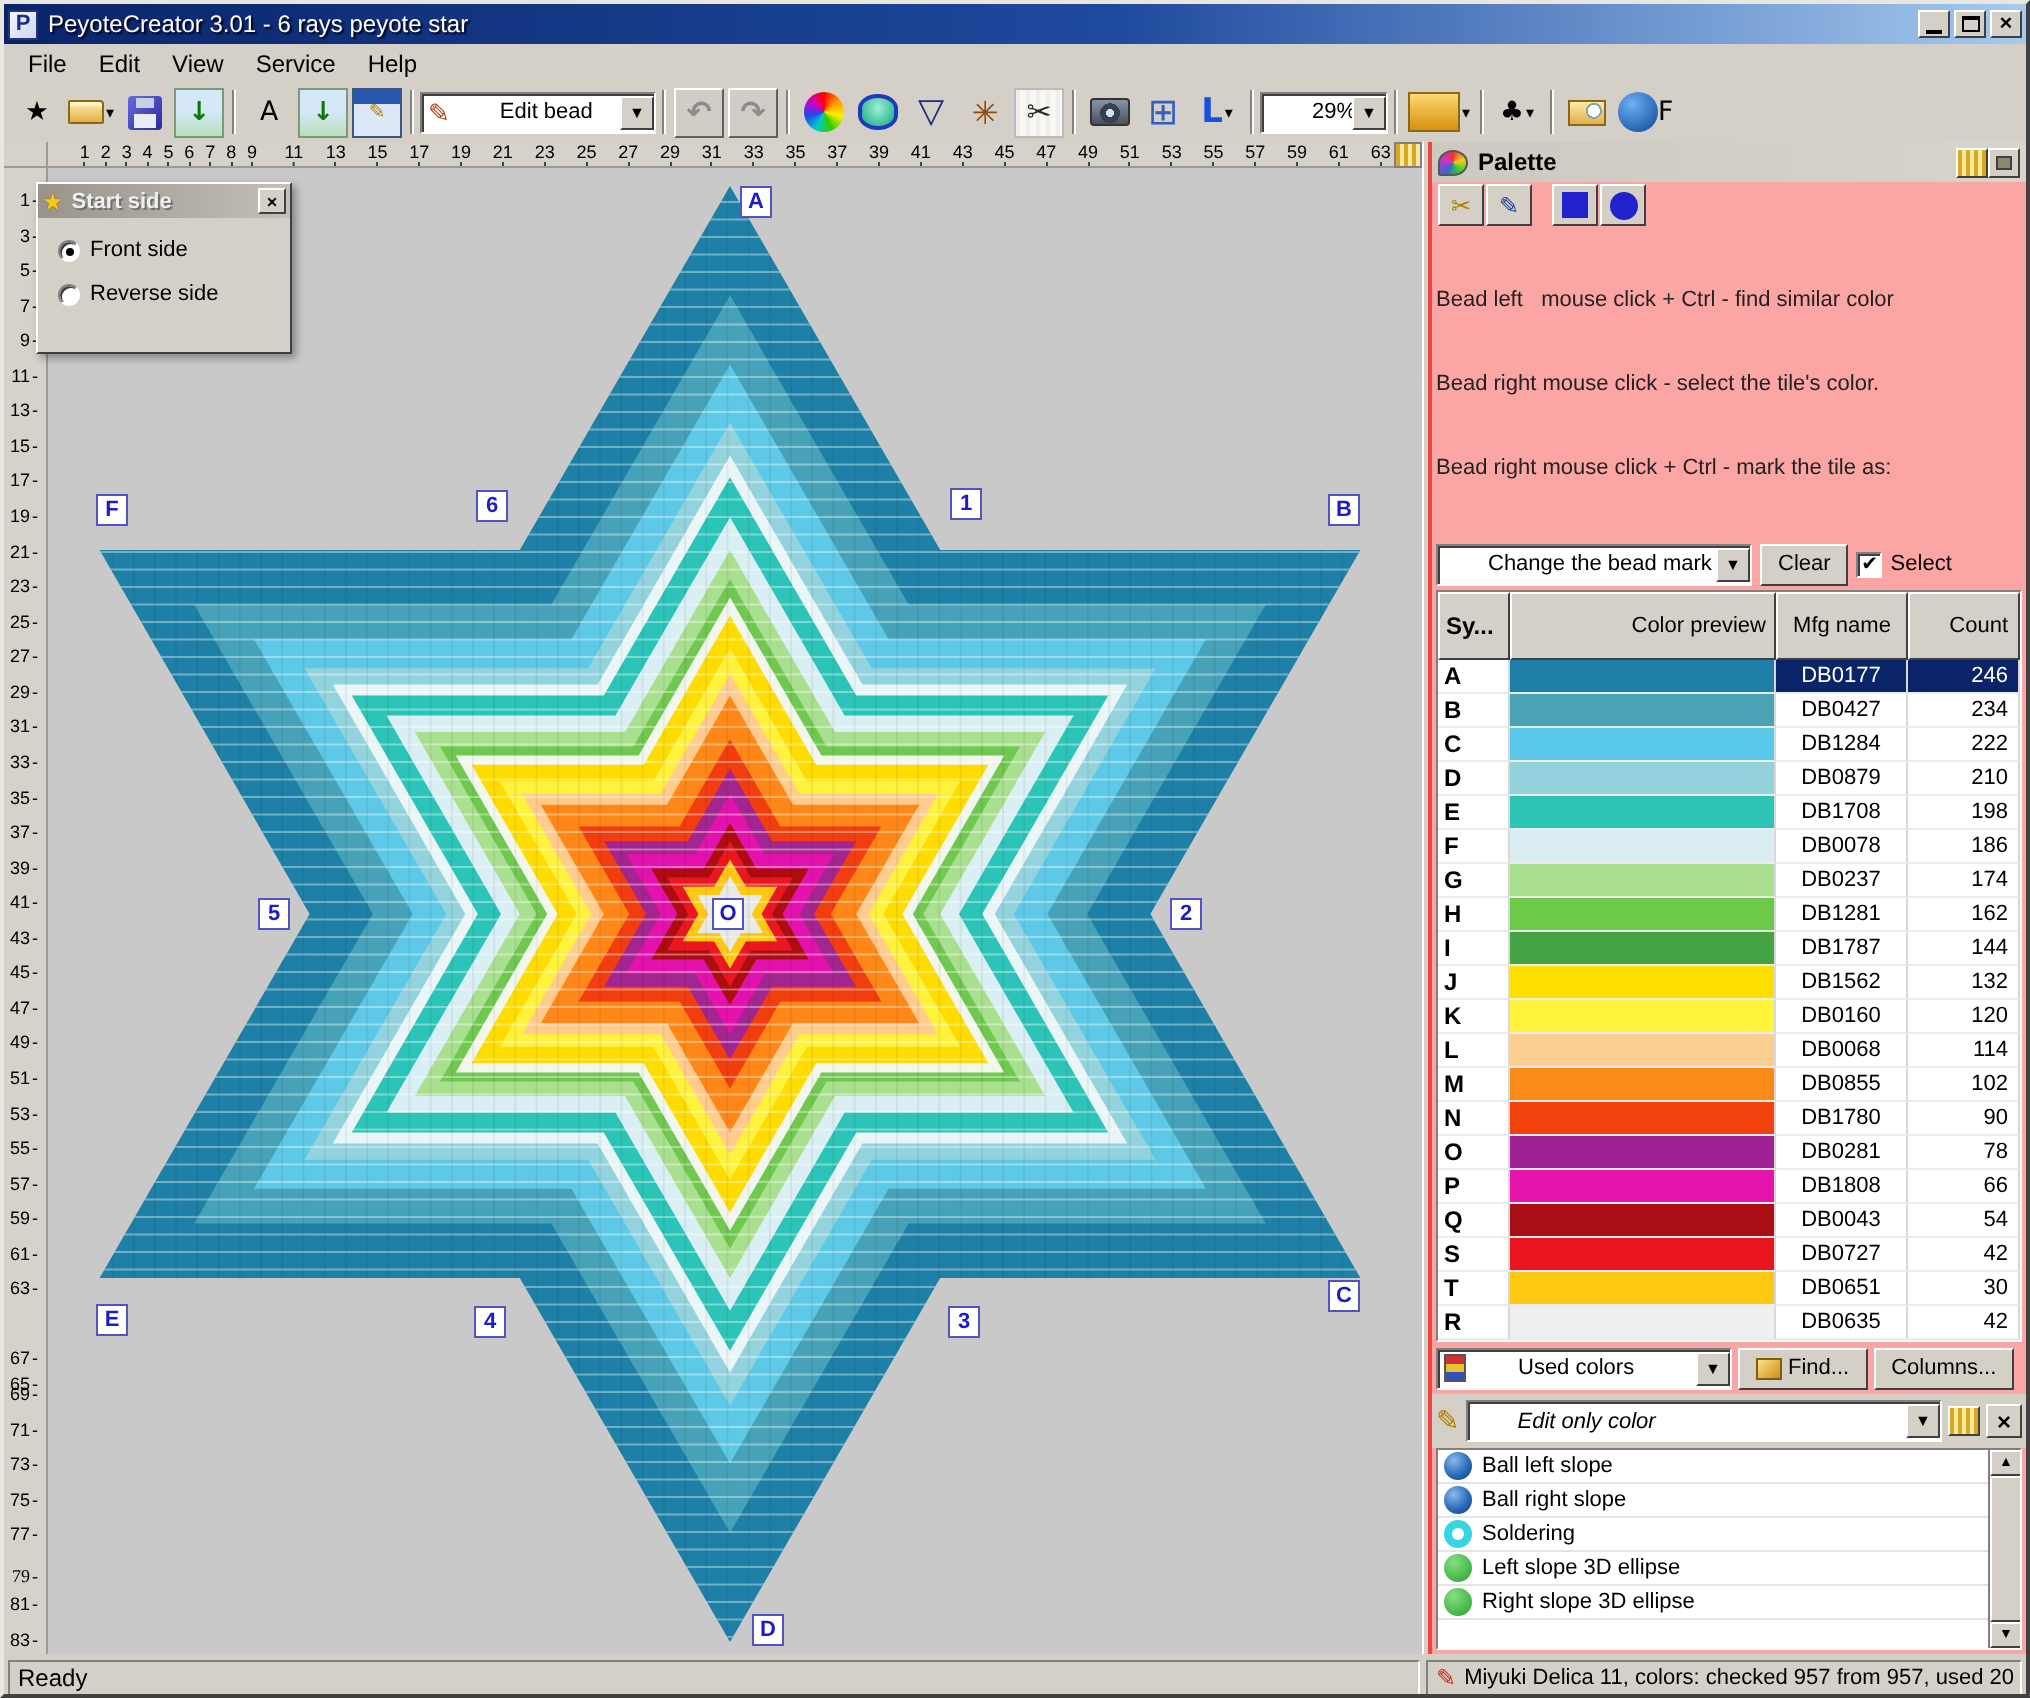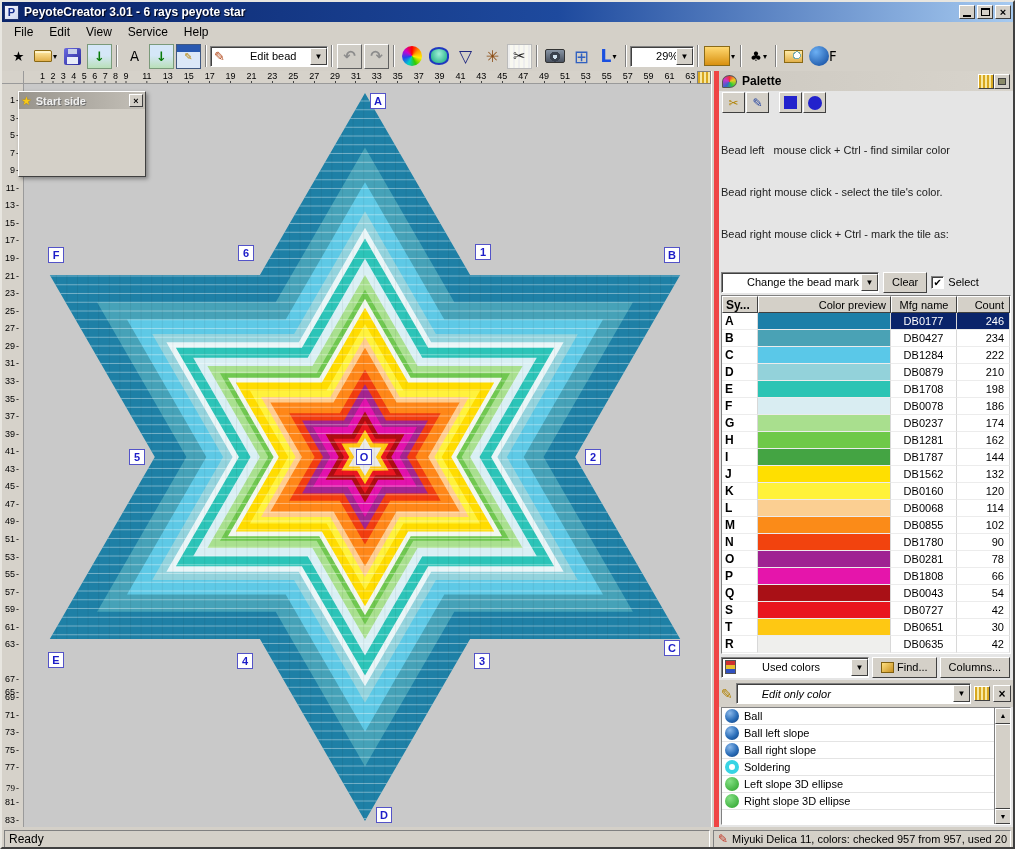--- a/index.html
+++ b/index.html
@@ -1,21 +1,21 @@
 <!DOCTYPE html>
 <html><head>
 <meta charset="utf-8">
 <style>
   html,body{margin:0;padding:0;background:#808080;font-family:"Liberation Sans",sans-serif;}
   *{box-sizing:border-box;}
   .window{width:1015px;height:849px;border:2px solid;border-color:#e8e6e0 #404040 #404040 #e8e6e0;background:#d4d0c8;position:relative;overflow:hidden;}
   
   .titlebar{height:20px;background:linear-gradient(90deg,#0a246a 0%,#1e4a9e 55%,#a6caf0 100%);display:flex;align-items:center;padding:1px 2px;}
   .title-icon{width:15px;height:15px;background:linear-gradient(135deg,#f6f6ff,#cfd8ee);border:1px solid #23356d;color:#162e8e;font-weight:bold;font-size:11px;line-height:13px;text-align:center;}
-  .title-text{color:#fff;font-weight:bold;font-size:12px;margin-left:5px;flex:1;text-shadow:1px 1px 1px #001;}
+  .title-text{color:#fff;font-weight:normal;font-size:12px;margin-left:5px;flex:1;text-shadow:1px 1px 1px #001;}
   .tb-btns{display:flex;gap:2px;}
   .wbtn{width:16px;height:14px;background:#d4d0c8;border:1px solid;border-color:#fff #404040 #404040 #fff;display:flex;align-items:center;justify-content:center;font-size:9px;font-weight:bold;color:#000;padding:0;}
   .wbtn .mini{width:8px;height:2px;background:#000;margin-top:7px;}
   .wbtn .maxi{width:9px;height:8px;border:1px solid #000;border-top:2px solid #000;}
   .wbtn .clsx{font-size:11px;line-height:10px;}
   
   .menubar{height:19px;display:flex;align-items:center;font-size:12px;padding-left:4px;background:#d4d0c8;}
   .menu-item{padding:1px 8px;text-align:right;}
   
   .toolbar{height:30px;display:flex;align-items:center;padding:2px 3px;background:#d4d0c8;}
@@ -63,41 +63,41 @@
   .fpanel{position:absolute;left:16px;top:20px;width:128px;height:86px;background:#d4d0c8;border:1px solid;border-color:#fff #404040 #404040 #fff;box-shadow:2px 2px 4px rgba(0,0,0,0.35);}
   .fpanel-title{height:17px;background:linear-gradient(90deg,#98948c,#c4c0b8);display:flex;align-items:center;padding:0 2px;}
   .fpanel-title .star{color:#f8c818;font-size:12px;text-shadow:0 0 1px #806000;}
   .fpanel-title .ft{color:#efefef;font-weight:bold;font-size:11px;margin-left:4px;flex:1;text-shadow:1px 1px 0 #707070;}
   .fclose{width:14px;height:13px;background:#d4d0c8;border:1px solid;border-color:#fff #404040 #404040 #fff;font-size:9px;font-weight:bold;display:flex;align-items:center;justify-content:center;padding:0;}
   .radio-row{display:flex;align-items:center;font-size:11px;margin:10px 0 0 10px;}
   .radio{width:11px;height:11px;border-radius:50%;background:#fff;border:1px solid;border-color:#808080 #fff #fff #808080;box-shadow:inset 1px 1px 0 #404040;margin-right:5px;position:relative;}
   .radio.on::after{content:"";position:absolute;left:3px;top:3px;width:4px;height:4px;border-radius:50%;background:#000;}
   .splitter{width:3px;background:#d4d0c8;border-left:1px solid #fff;}
   
-  .right-panel{flex:1;background:#e5e5e5;display:flex;flex-direction:column;border-left:5px solid #ef4444;}
+  .right-panel{flex:1;background:#fca5a5;display:flex;flex-direction:column;border-left:2px solid #ef4444;}
   .p-header{height:20px;display:flex;align-items:center;padding:0 3px;background:linear-gradient(90deg,#cdc9c1,#d8d4cc);}
   .icon-palette{width:15px;height:13px;border-radius:50% 50% 50% 10%;background:conic-gradient(#e33,#ec2,#3c3,#36c,#c3c,#e33);border:1px solid #555;}
   .p-title{font-weight:bold;font-size:12px;margin-left:5px;flex:1;}
   .gold-bars{width:16px;height:15px;background:repeating-linear-gradient(90deg,#d8a820 0 2px,#f8e8a0 2px 4px);border:1px solid;border-color:#fff #404040 #404040 #fff;padding:0;}
   .gray-box{width:16px;height:15px;background:#d4d0c8;border:1px solid;border-color:#fff #404040 #404040 #fff;padding:0;position:relative;}
   .gray-box::after{content:"";position:absolute;inset:3px;border:1px solid #404040;background:#8a8a6a;}
   .p-tools{height:23px;display:flex;align-items:center;padding:1px 3px;gap:1px;}
   .ptb{width:23px;height:21px;background:#d4d0c8;border:1px solid;border-color:#fff #404040 #404040 #fff;display:flex;align-items:center;justify-content:center;font-size:12px;padding:0;}
   .ptb .sq{width:13px;height:13px;background:#2222cc;}
   .ptb .ci{width:14px;height:14px;border-radius:50%;background:#2222cc;}
   .ptb.brush{color:#b08000;}
   .ptb.pencilbtn{color:#2040a0;}
   .p-help{font-size:11px;line-height:14px;padding:1px 2px;color:#222;white-space:pre-wrap;}
   .p-markrow{height:24px;display:flex;align-items:center;padding:0 2px;gap:4px;}
   .btn{height:21px;background:#d4d0c8;border:1px solid;border-color:#fff #404040 #404040 #fff;font-size:11px;padding:1px 8px;display:flex;align-items:center;justify-content:center;}
   .chk{width:13px;height:13px;background:#fff;border:1px solid;border-color:#808080 #fff #fff #808080;box-shadow:inset 1px 1px 0 #404040;display:flex;align-items:center;justify-content:center;font-size:10px;}
   .chklabel{font-size:11px;}
   
   .p-table{margin:1px 2px 0 2px;border:1px solid;border-color:#808080 #fff #fff #808080;background:#fff;font-size:11px;}
-  .t-head{display:flex;height:17px;}
+  .t-head{display:flex;height:34px;}
   .t-hc{background:#d4d0c8;border:1px solid;border-color:#fff #404040 #404040 #fff;padding:1px 4px;overflow:hidden;white-space:nowrap;}
   .t-row{display:flex;height:17px;}
   .t-c{border-right:1px solid #d8d8d8;border-bottom:1px solid #ececec;overflow:hidden;white-space:nowrap;display:flex;align-items:center;}
   .c-sy{width:36px;font-weight:bold;font-size:12px;padding-left:3px;}
   .c-color{width:133px;}
   .c-mfg{width:66px;justify-content:center;}
   .c-count{flex:1;justify-content:flex-end;padding-right:5px;}
   .selcell{background:#0a246a;color:#fff;}
   .p-bottomrow{height:26px;display:flex;align-items:center;padding:2px;gap:3px;}
   .icon-usedbrush{width:11px;height:14px;background:linear-gradient(180deg,#d03030 33%,#e8c030 33% 66%,#3050c0 66%);border:1px solid #555;margin-right:4px;}
@@ -378,20 +378,30 @@
             <div class="marker" style="left: 360px; top: 731px;">D</div>
           </div>
       </div>
 
       <div class="fpanel">
         <div class="fpanel-title">
           <span class="star">★</span>
           <span class="ft">Start side</span>
           <button class="fclose">×</button>
         </div>
+        <div id="start-side-options">
+            <div class="radio-row">
+              <span class="radio on"></span>
+              <span>Front side</span>
+            </div>
+            <div class="radio-row">
+              <span class="radio"></span>
+              <span>Reverse side</span>
+            </div>
+          </div>
       </div>
     </div>
 
     <div class="splitter"></div>
 
     <div class="right-panel">
       <div class="p-header">
         <span class="icon-palette"></span>
         <span class="p-title">Palette</span>
         <button class="gold-bars"></button>
@@ -577,24 +587,20 @@
           <span class="dd" style="font-style:normal">▼</span>
         </div>
         <button class="gold-bars"></button>
         <button class="eoc-x">×</button>
       </div>
 
       <div class="eoc-list">
         <div class="eoc-items" id="eoc-items">
             <div class="eoc-item">
               <span class="bi ball-blue"></span>
-              <span>Ball</span>
-            </div>
-            <div class="eoc-item">
-              <span class="bi ball-blue"></span>
               <span>Ball left slope</span>
             </div>
             <div class="eoc-item">
               <span class="bi ball-blue"></span>
               <span>Ball right slope</span>
             </div>
             <div class="eoc-item">
               <span class="bi ring-cyan"></span>
               <span>Soldering</span>
             </div>

